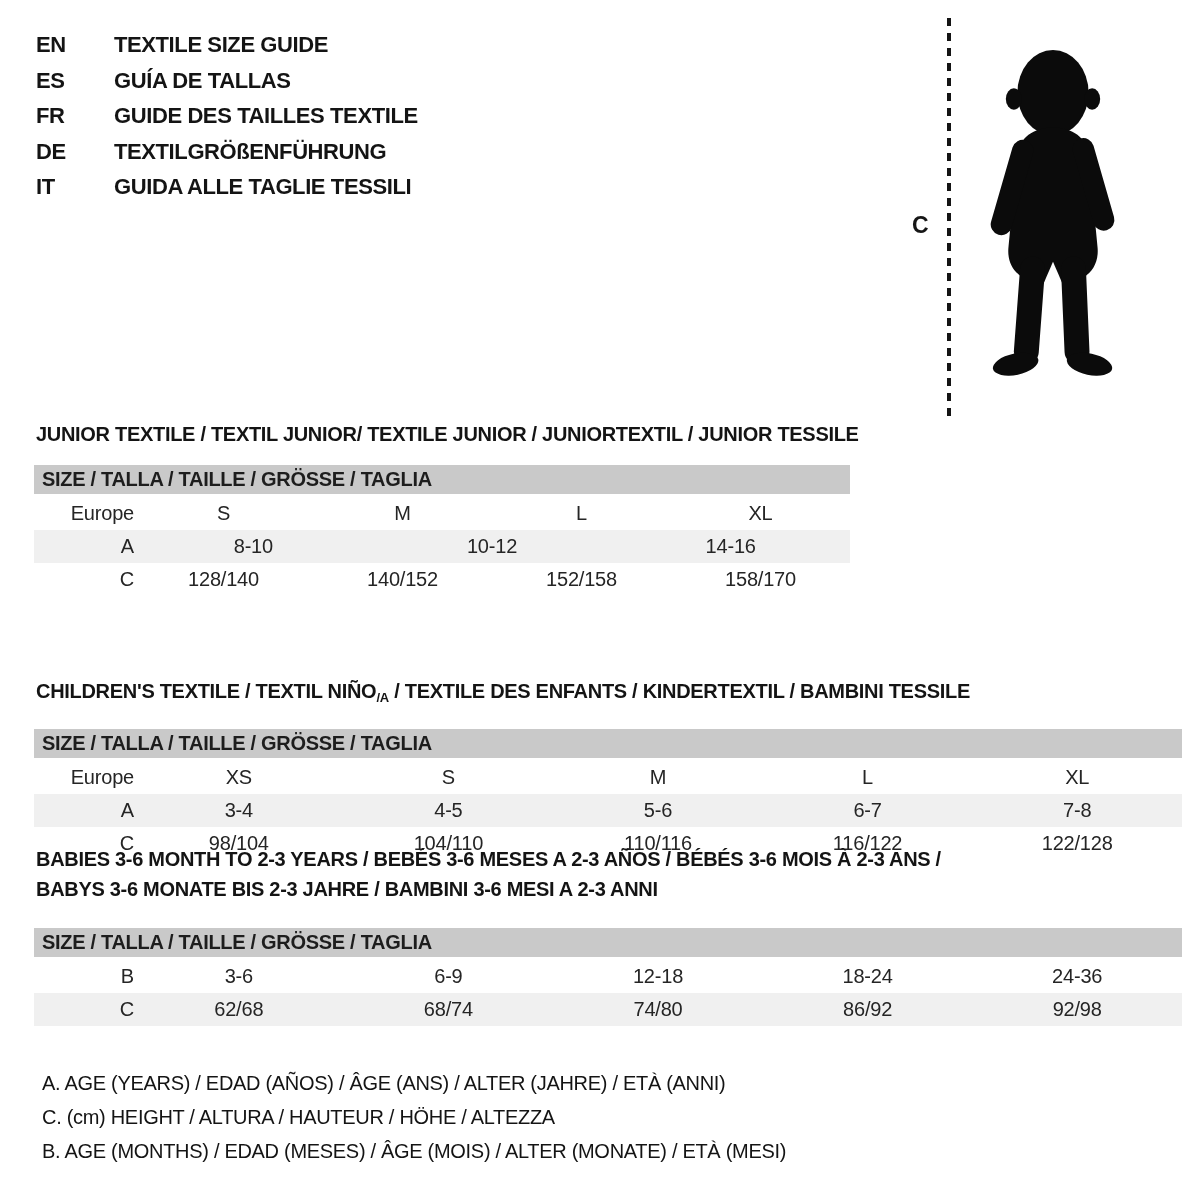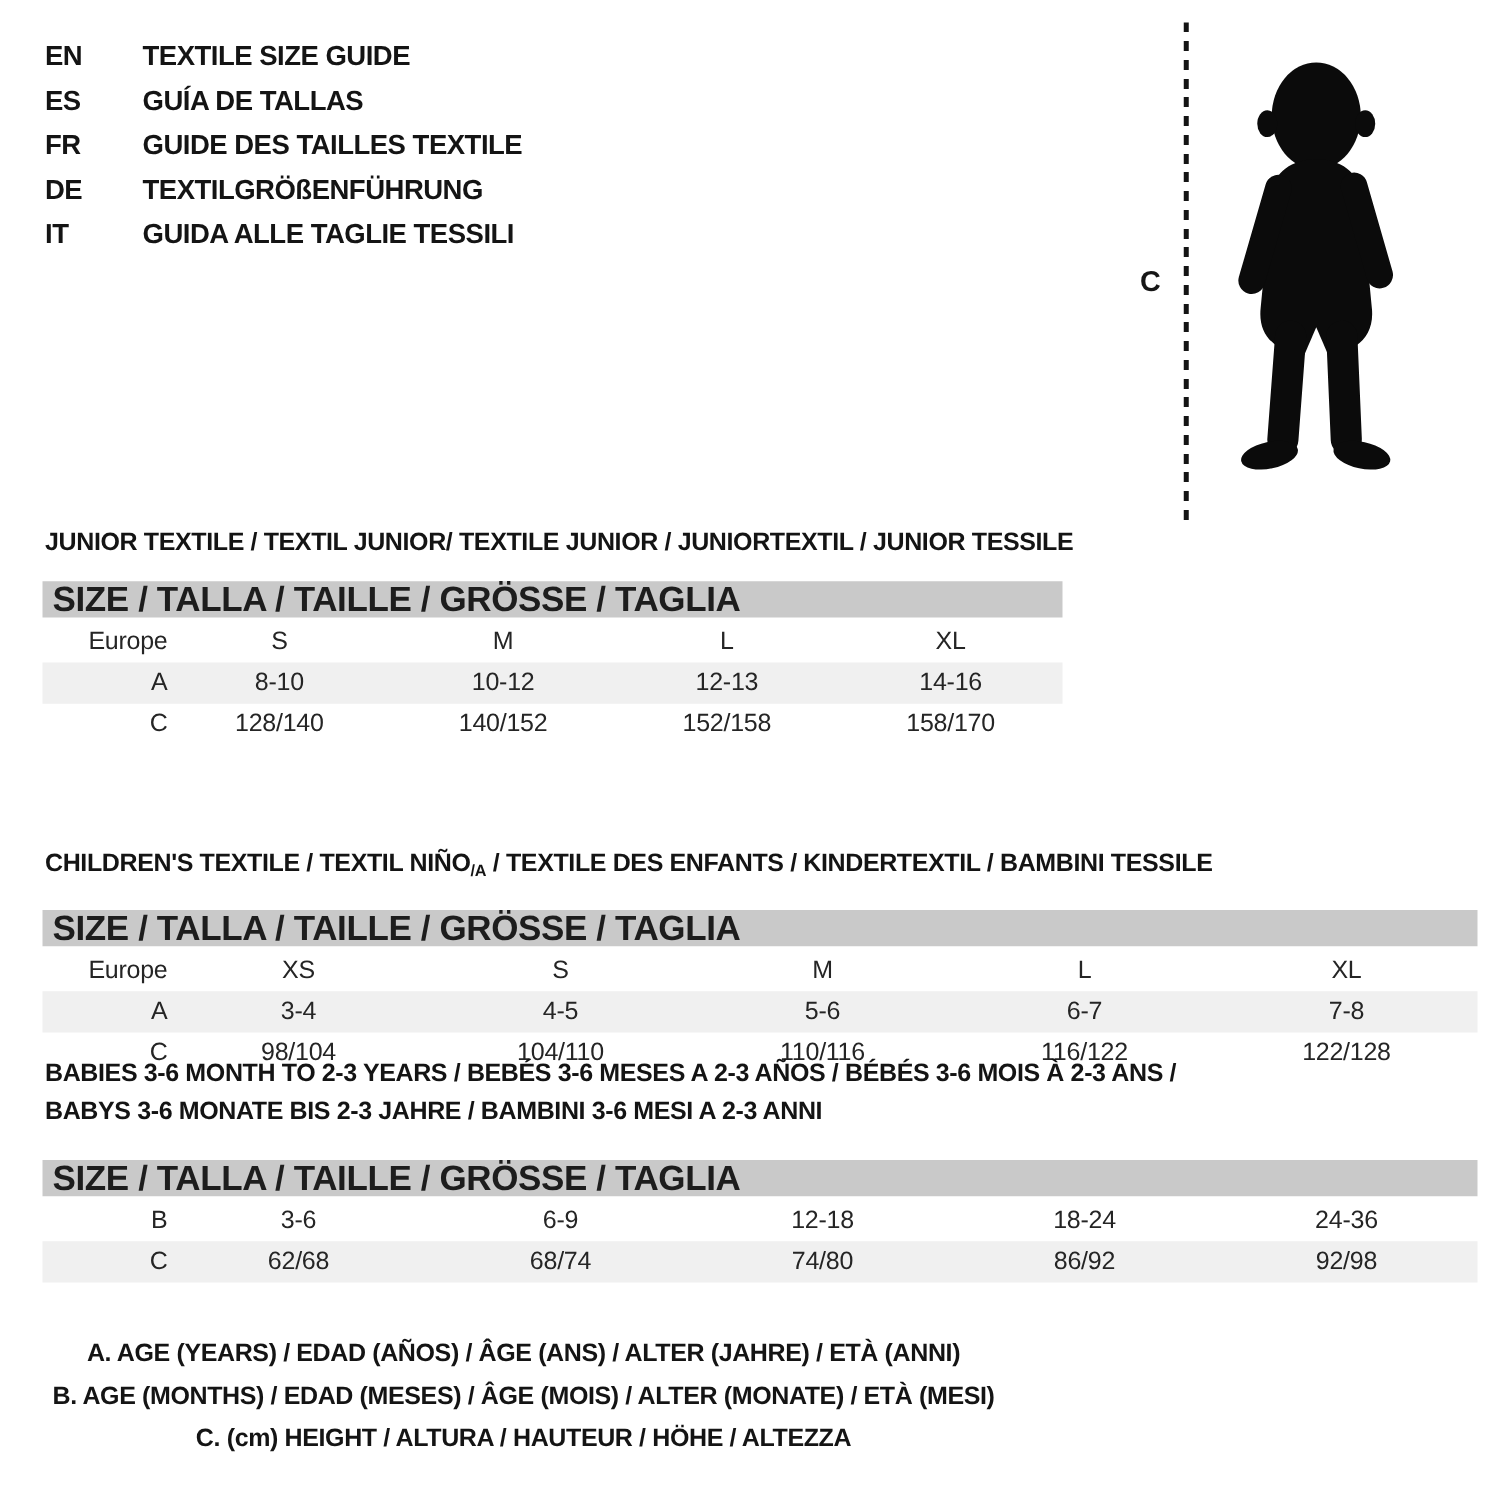--- a/index.html
+++ b/index.html
@@ -42,33 +42,33 @@
   .section-title {
     font-weight:700; font-size:20px; line-height:30px;
     letter-spacing:-0.3px; color:#141414;
     margin:0 0 16px 2px; white-space:nowrap;
   }
   .sec-2 .section-title { margin-bottom:24px; }
   .section-title .small { font-size:13px; vertical-align:-4px; letter-spacing:-0.2px; }
 
   .size-bar {
     height:29px; line-height:29px; background:#c9c9c9;
-    font-weight:700; font-size:28px; letter-spacing:-0.3px;
+    font-weight:700; font-size:20px; letter-spacing:-0.3px;
     padding-left:8px; color:#1d1d1d; margin-bottom:3px; white-space:nowrap;
   }
   .trow { display:flex; height:33px; line-height:33px; font-size:20px; letter-spacing:-0.2px; color:#252525; }
   .trow.shaded { background:#f0f0f0; }
   .tlabel { flex:0 0 100px; padding-left:8px; text-align:right; }
   .tcell  { flex:1; text-align:center; }
 
   
   .legend {
     position:absolute; left:42px; top:1066px;
-    font-weight:700; font-size:20px; line-height:34px;
-    letter-spacing:-0.3px; color:#141414; white-space:nowrap;text-align:center;
+    font-weight:400; font-size:20px; line-height:34px;
+    letter-spacing:-0.3px; color:#141414; white-space:nowrap;
   }
 </style>
 </head>
 <body>
 
 <div class="page">
 
   <div class="lang-list">
     <span>EN</span>
     <span>TEXTILE SIZE GUIDE</span>
@@ -122,21 +122,20 @@
           <div class="tlabel">Europe</div>
           <div class="tcell">S</div>
           <div class="tcell">M</div>
           <div class="tcell">L</div>
           <div class="tcell">XL</div>
         </div>
         <div class="trow shaded">
           <div class="tlabel">A</div>
           <div class="tcell">8-10</div>
           <div class="tcell">10-12</div>
-          <div class="tcell">12-13</div>
           <div class="tcell">14-16</div>
         </div>
         <div class="trow">
           <div class="tlabel">C</div>
           <div class="tcell">128/140</div>
           <div class="tcell">140/152</div>
           <div class="tcell">152/158</div>
           <div class="tcell">158/170</div>
         </div>
       </div>
@@ -196,17 +195,17 @@
           <div class="tcell">68/74</div>
           <div class="tcell">74/80</div>
           <div class="tcell">86/92</div>
           <div class="tcell">92/98</div>
         </div>
       </div>
   </div>
 
   <div class="legend">
     <div>A. AGE (YEARS) / EDAD (AÑOS) / ÂGE (ANS) / ALTER (JAHRE) / ETÀ (ANNI)</div>
+    <div>C. (cm) HEIGHT / ALTURA / HAUTEUR / HÖHE / ALTEZZA</div>
     <div>B. AGE (MONTHS) / EDAD (MESES) / ÂGE (MOIS) / ALTER (MONATE) / ETÀ (MESI)</div>
-    <div>C. (cm) HEIGHT / ALTURA / HAUTEUR / HÖHE / ALTEZZA</div>
   </div>
 
 </div>
 
 </body></html>

